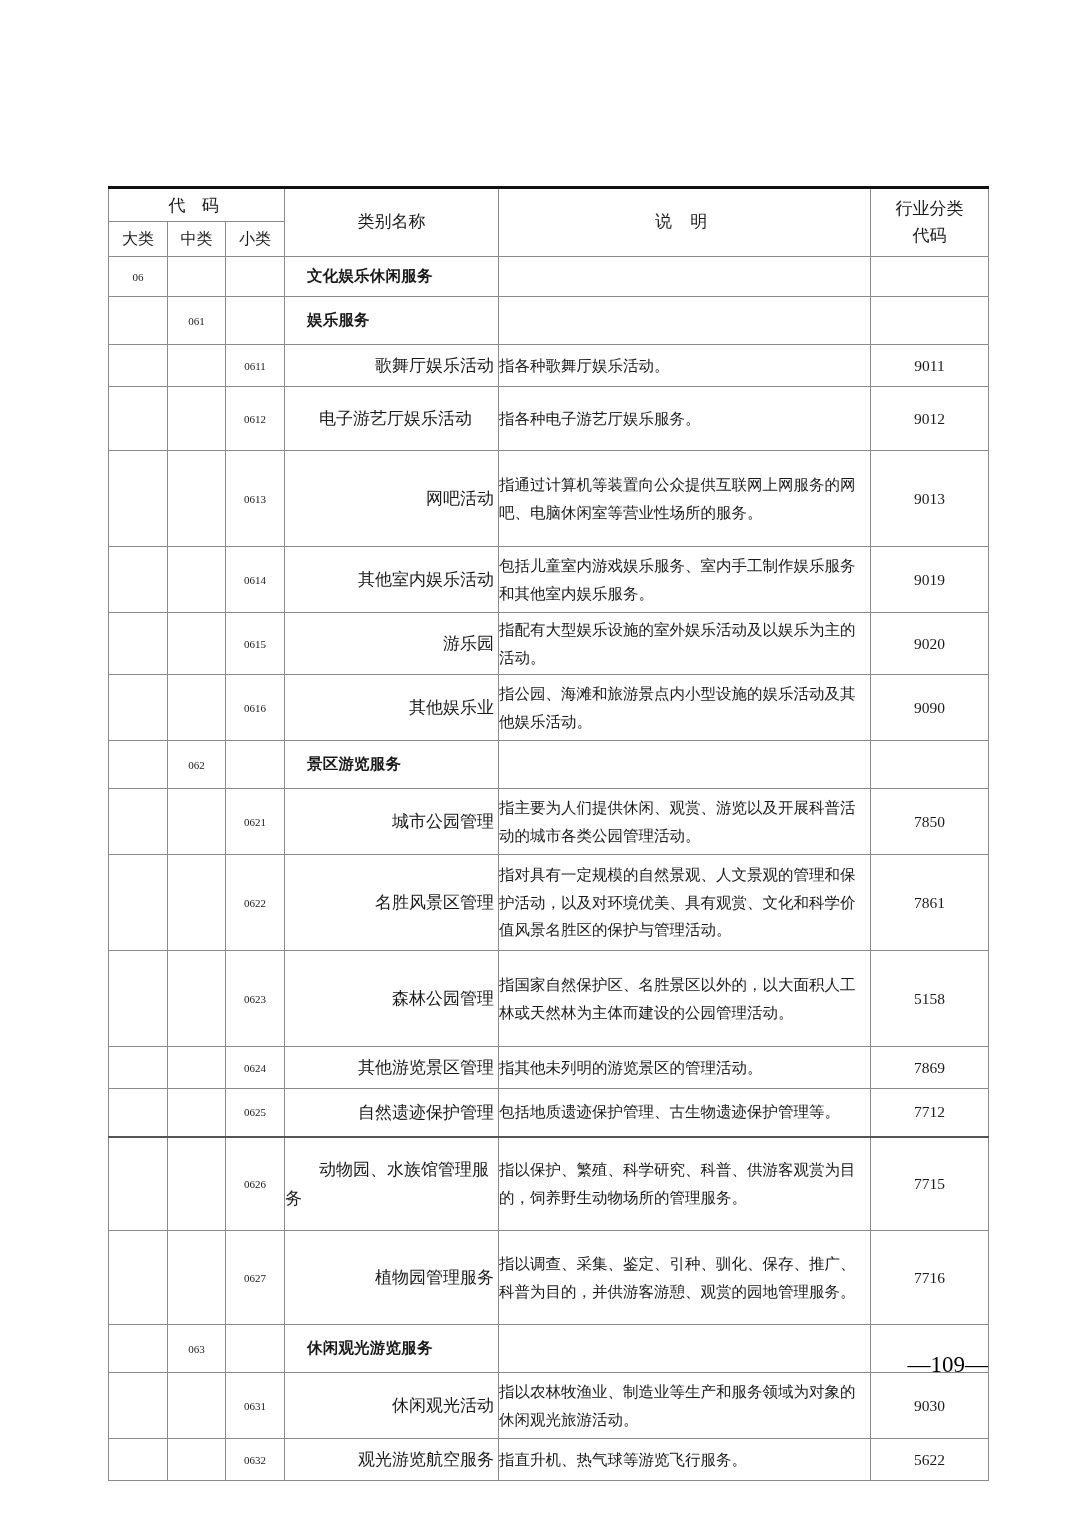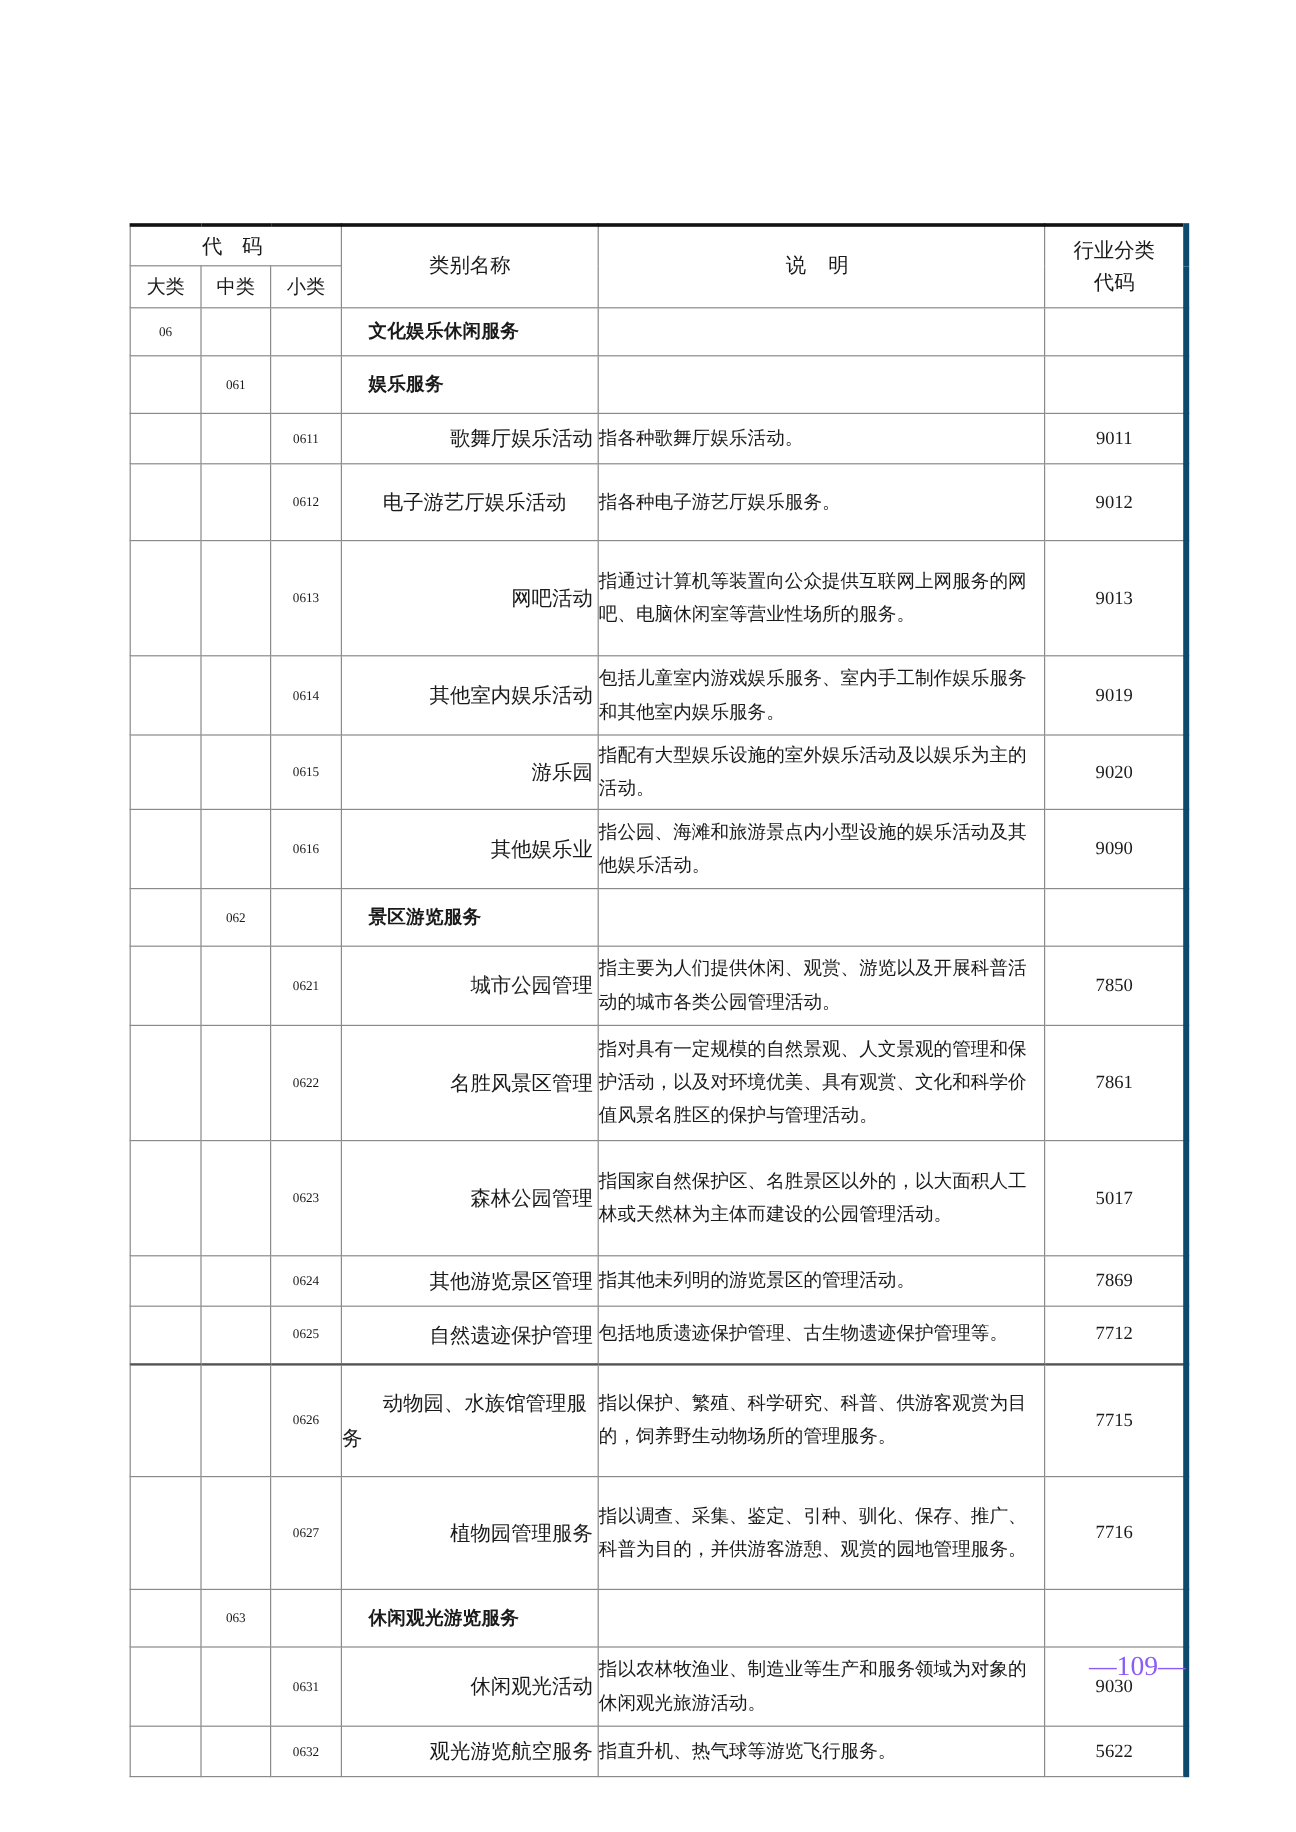--- a/index.html
+++ b/index.html
@@ -43,21 +43,21 @@
     border: 1px solid #8a8a8a;
     padding: 0;
     vertical-align: middle;
     font-weight: normal;
   }
 
   
   table.cat-table {
     border-top: 3px solid #111;
     border-left: 1px solid #8a8a8a;
-    border-right: 5px solid #0c4a6e;
+    border-right: 1px solid #0c4a6e;
   }
 
   
   col.c-major   { width: 59px; }
   col.c-middle  { width: 58px; }
   col.c-minor   { width: 59px; }
   col.c-name    { width: 214px; }
   col.c-desc    { width: 372px; }
   col.c-ind     { width: 118px; }
 
@@ -130,23 +130,22 @@
 
   
   tr.last-row > td { border-bottom: 1px solid #8a8a8a; }
 
   .pagenum {
     position: absolute;
     right: 92px;
     top: 1352px;
     font-size: 23px;
     letter-spacing: 0px;
-    color: #8b5cf6;
+    color: #000000;
     font-family: "Liberation Serif", serif;
-    margin-top: 24px;
   }
 </style>
 </head>
 <body>
 
 <div class="page">
 
   <div class="table-wrap">
     <table class="cat-table">
       <colgroup>
@@ -279,21 +278,21 @@
             <td class="ind">7861</td>
           </tr>
           <tr style="height: 96px;">
             <td class="code"></td>
             <td class="code"></td>
             <td class="code">0623</td>
             <td class="name">
               <span class="right-block">森林公园管理</span>
             </td>
             <td class="desc">指国家自然保护区、名胜景区以外的，以大面积人工林或天然林为主体而建设的公园管理活动。</td>
-            <td class="ind">5017</td>
+            <td class="ind">5158</td>
           </tr>
           <tr style="height: 42px;">
             <td class="code"></td>
             <td class="code"></td>
             <td class="code">0624</td>
             <td class="name">
               <span class="right-block">其他游览景区管理</span>
             </td>
             <td class="desc">指其他未列明的游览景区的管理活动。</td>
             <td class="ind">7869</td>

